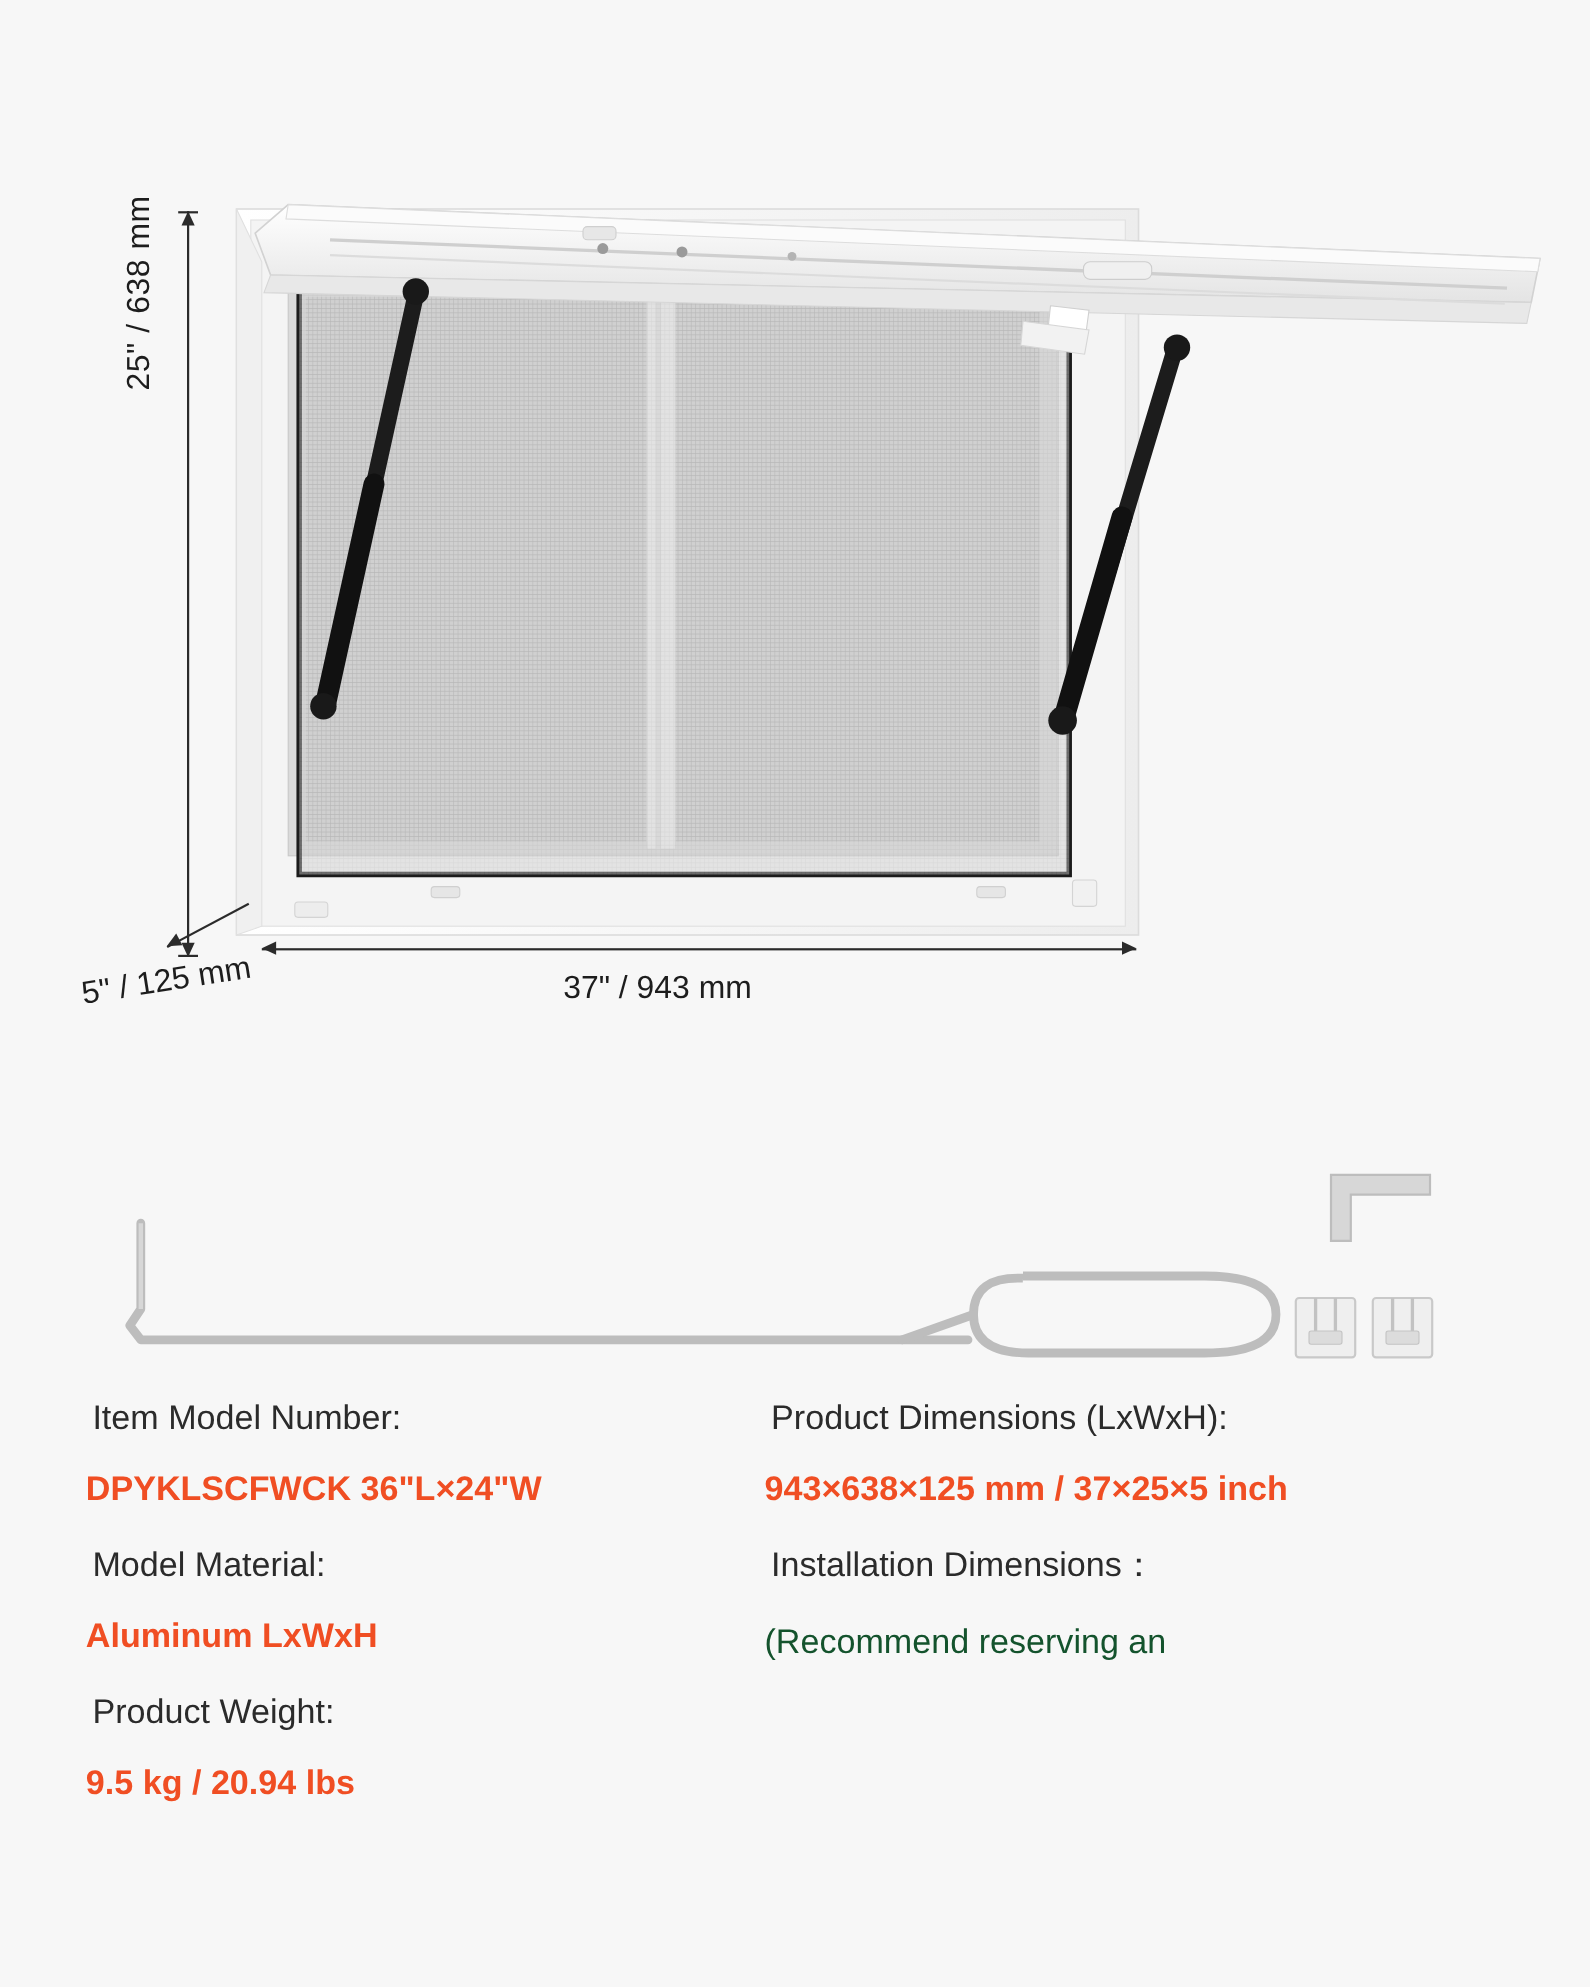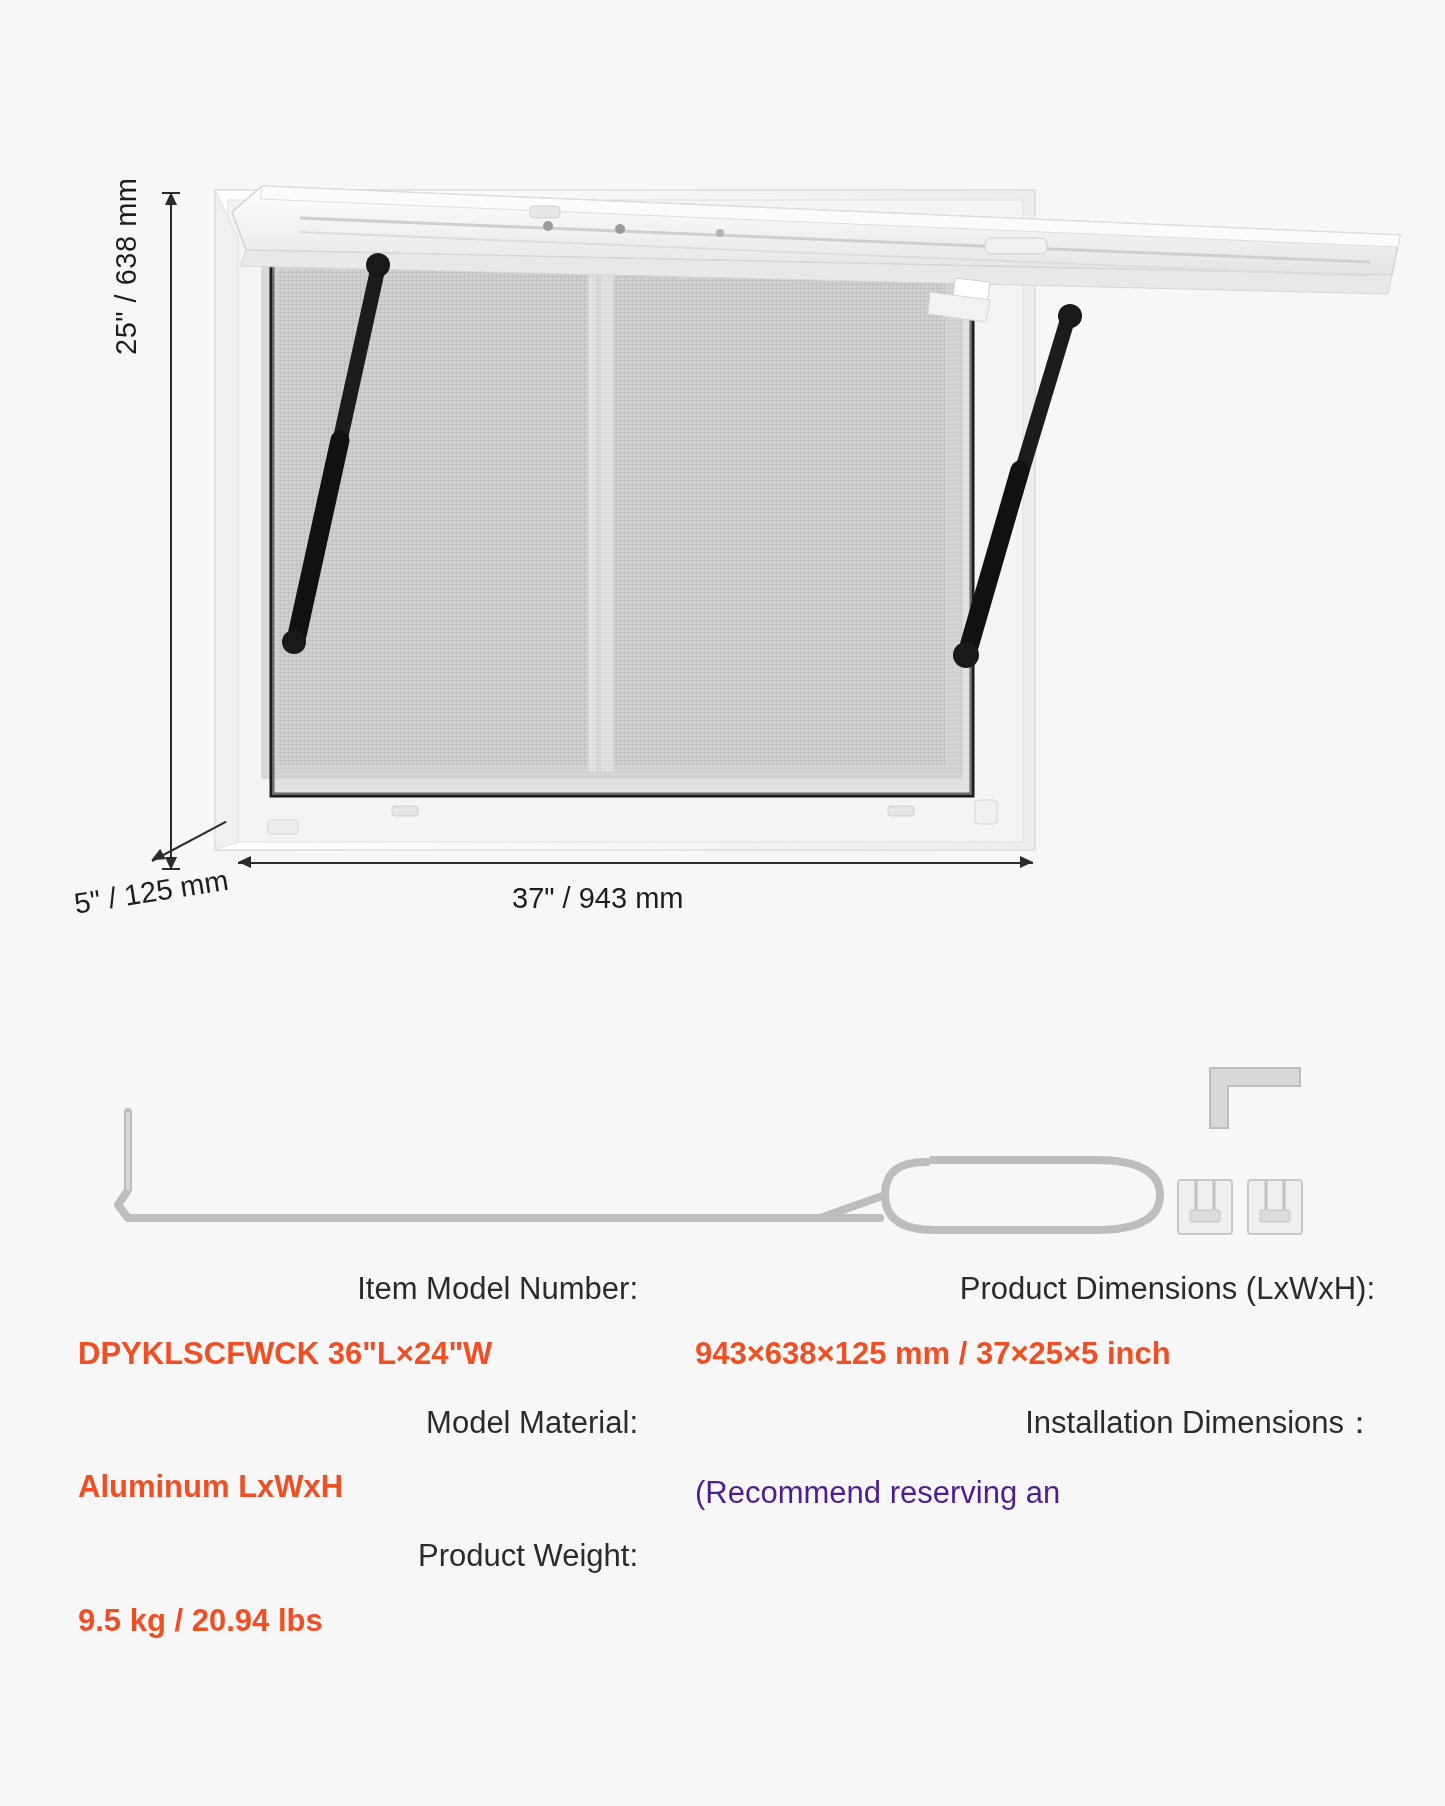--- a/index.html
+++ b/index.html
@@ -154,32 +154,31 @@
   }
   .spec-col.left  { left: 78px;  width: 560px; }
   .spec-col.right { left: 695px; width: 680px; }
 
   .spec-label {
     font-size: 31px;
     color: #2b2b2b;
     margin: 0 0 26px 6px;
     line-height: 1.25;
     font-weight: 400;
-    text-align: right;
   }
   .spec-value {
     font-size: 31px;
     color: #f04e23;
     font-weight: bold;
     margin: 0 0 30px 0;
     line-height: 1.25;
   }
   .spec-note {
     font-size: 31px;
-    color: #4c1d95;
+    color: #14532d;
     line-height: 1.6;
     margin: 0;
     font-weight: 400;
   }
 </style>
 </head>
 <body>
 
 <div class="page">
 

